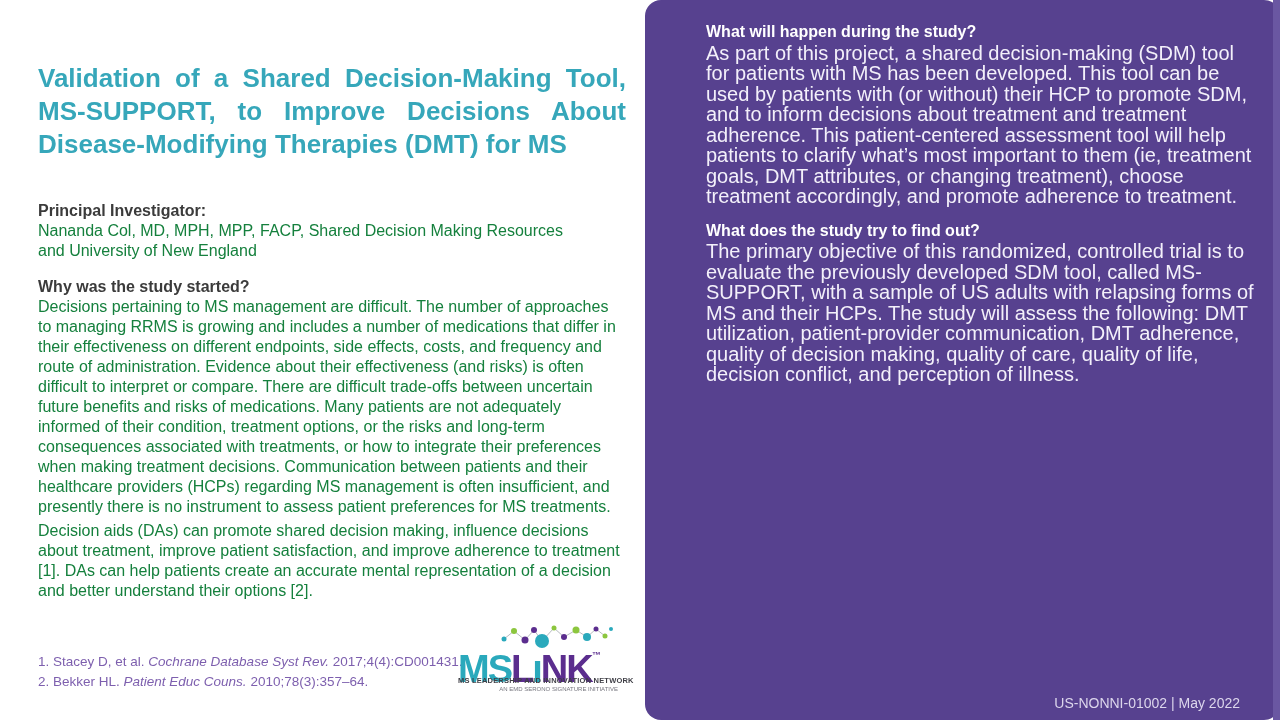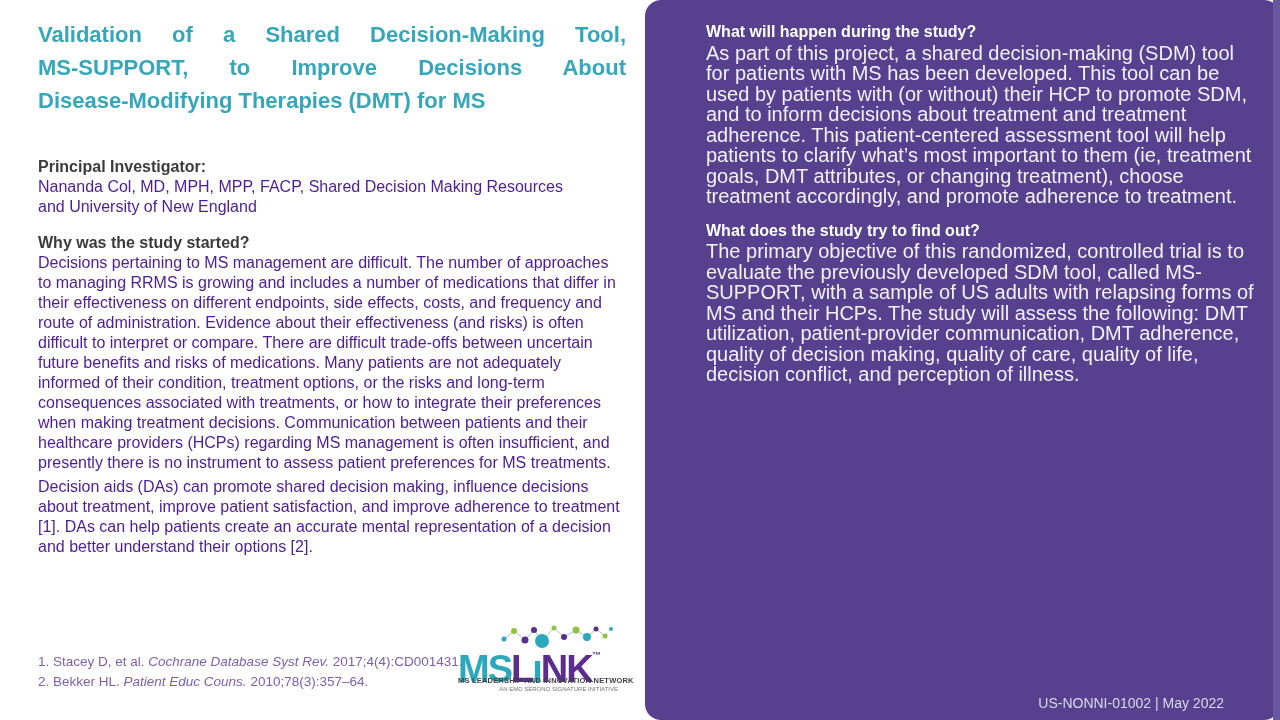--- a/index.html
+++ b/index.html
@@ -12,26 +12,26 @@
   }
   .slide { position: absolute; inset: 0; width: 1280px; height: 720px; }
 
   
   .left-panel {
     position: absolute; left: 0; top: 0;
     width: 645px; height: 720px;
     background: #ffffff;
     padding: 18px 0 0 38px;
   }
-  .title { width: 588px; color: #36a7ba; font-size: 22px; font-weight: bold; line-height: 33px; }
+  .title { width: 588px; color: #36a7ba; font-size: 26px; font-weight: bold; line-height: 33px; margin-top: 44px; }
   .title-line { text-align: justify; text-align-last: justify; }
   .title-line:last-child { text-align-last: left; }
 
   .bold-heading { font-size: 16px; font-weight: bold; color: #3b3b3b; line-height: 20px; }
-  .body-text { font-size: 16px; color: #4c1d95; line-height: 20px; width: 585px; }
+  .body-text { font-size: 16px; color: #15803d; line-height: 20px; width: 585px; }
   .pi-block { margin-top: 40px; }
   .pi-text { max-width: 545px; }
   .section { margin-top: 16px; }
   .para2 { margin-top: 4px; }
 
   .references { position: absolute; left: 38px; top: 652px; font-size: 13.5px; color: #7d5fae; line-height: 20px; }
   .references .italic { font-style: italic; }
 
   
   .logo { position: absolute; left: 458px; top: 624px; width: 168px; height: 84px; }
@@ -59,21 +59,21 @@
     position: absolute; left: 645px; top: 0;
     width: 635px; height: 720px;
     background: #57418f;
     padding: 22px 45px 0 61px;
     border-radius: 16px;
   }
   .rp-heading { font-size: 16px; font-weight: bold; color: #ffffff; line-height: 20.5px; width: 548px; }
   .rp-text { font-size: 20px; color: #f3f0fa; line-height: 20.5px; width: 548px; }
   .rp-heading.q2 { margin-top: 14px; }
   .rp-footer {
-    position: absolute; right: 56px; bottom: 9px;
+    position: absolute; right: 40px; bottom: 9px;
     font-size: 14px; color: #dcd6ec; white-space: nowrap;
   }
   .edge-strip { position: absolute; right: 0; top: 0; width: 7px; height: 720px; background: #6a57a2; }
 </style>
 </head>
 <body>
 
 <div class="slide">
 
   <div class="left-panel">

